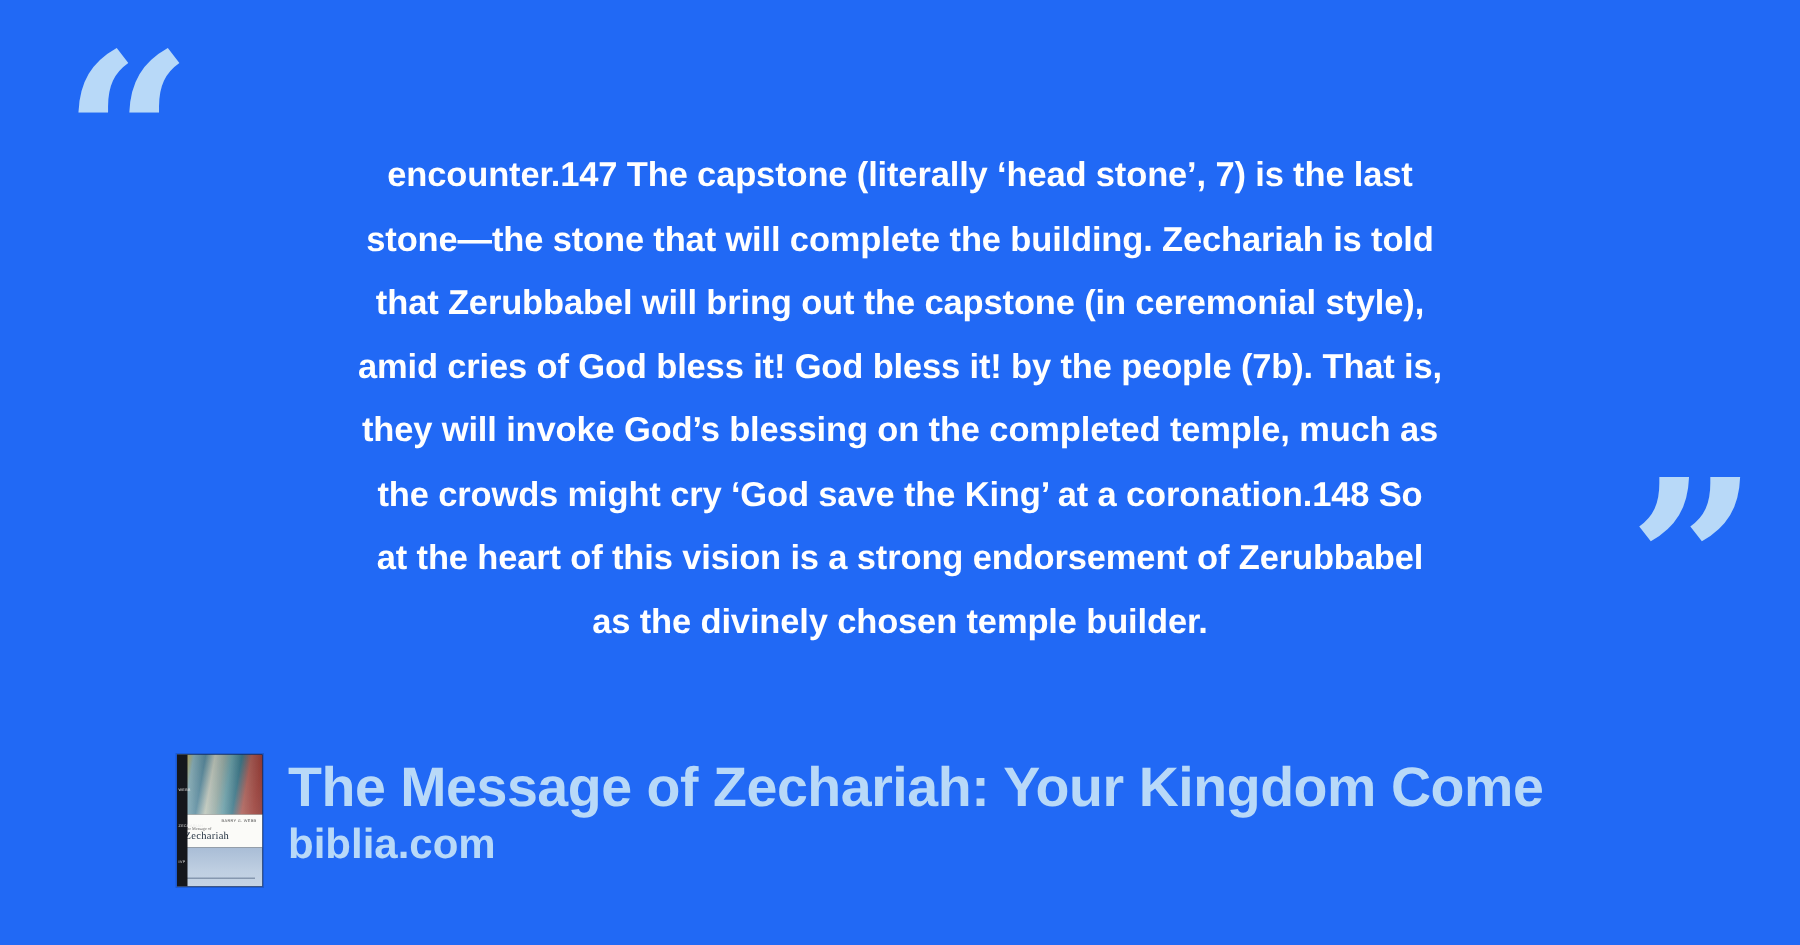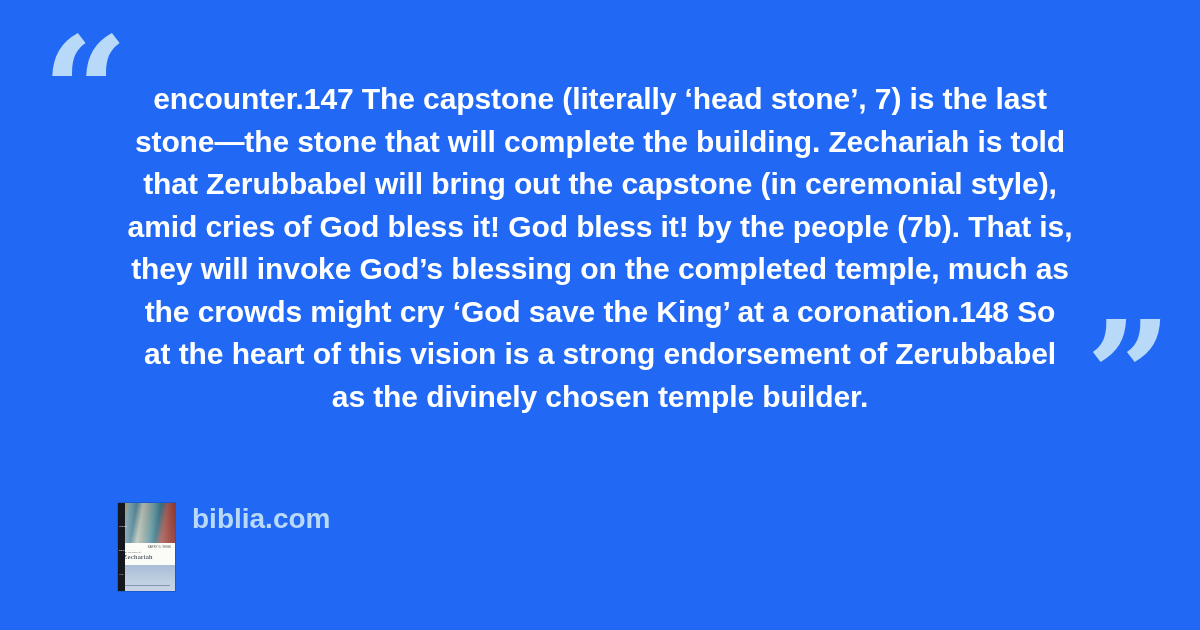--- a/index.html
+++ b/index.html
@@ -38,26 +38,26 @@
   #quote-close {
     right: 28px;
     top: 300px;
     font-size: 150px;
   }
 
   
   #quote-text {
     position: absolute;
     left: 108px;
-    top: 78px;
+    top: 95px;
     width: 984px;
     text-align: center;
     color: #ffffff;
     font-weight: 700;
-    font-size: 30px;
+    font-size: 23px;
     line-height: 42.5px;
     letter-spacing: -0.1px;
     white-space: pre-line;
   }
 
   
   #footer {
     position: absolute;
     left: 118px;
     top: 503px;
@@ -219,18 +219,19 @@
       </div>
       <div class="cover-lower"></div>
       <div class="cover-spine">
         <span class="s1">WEBB</span>
         <span class="s2">ZECHARIAH</span>
         <span class="s3">IVP</span>
       </div>
     </div>
 
     <div id="footer-text">
+      <div id="book-title" style="color: rgb(184, 217, 248);">The Message of Zechariah: Your Kingdom Come</div>
       <div id="site-name" style="color: rgb(184, 217, 248);">biblia.com</div>
     </div>
 
   </div>
 
 </div>
 
 </body></html>

